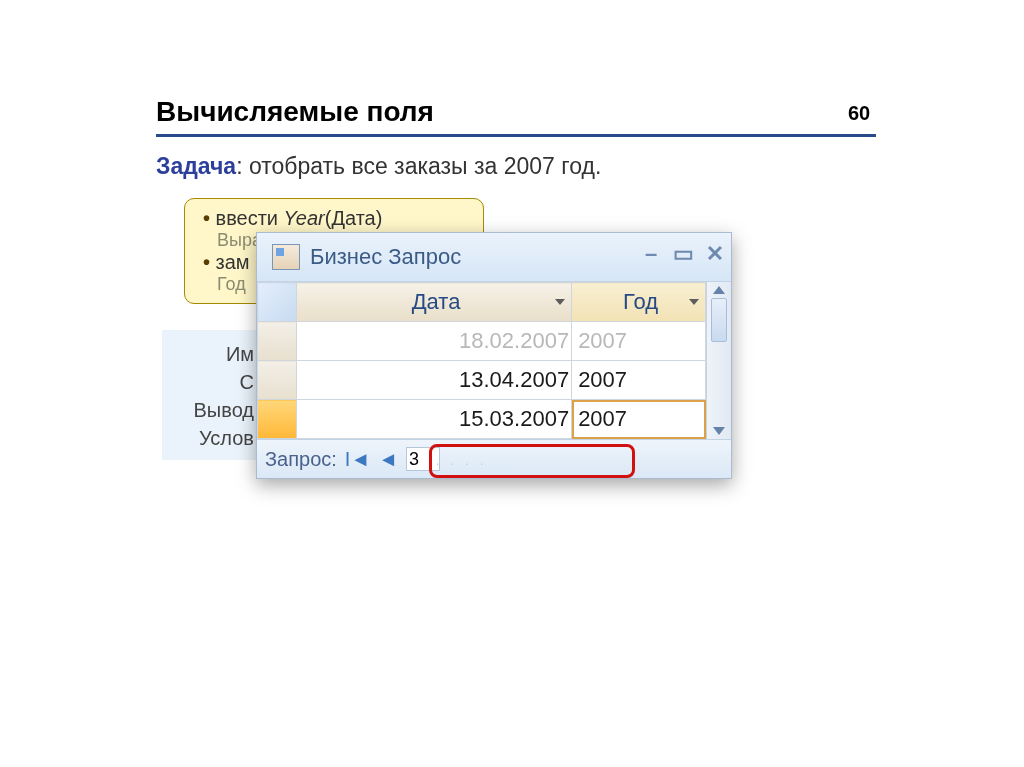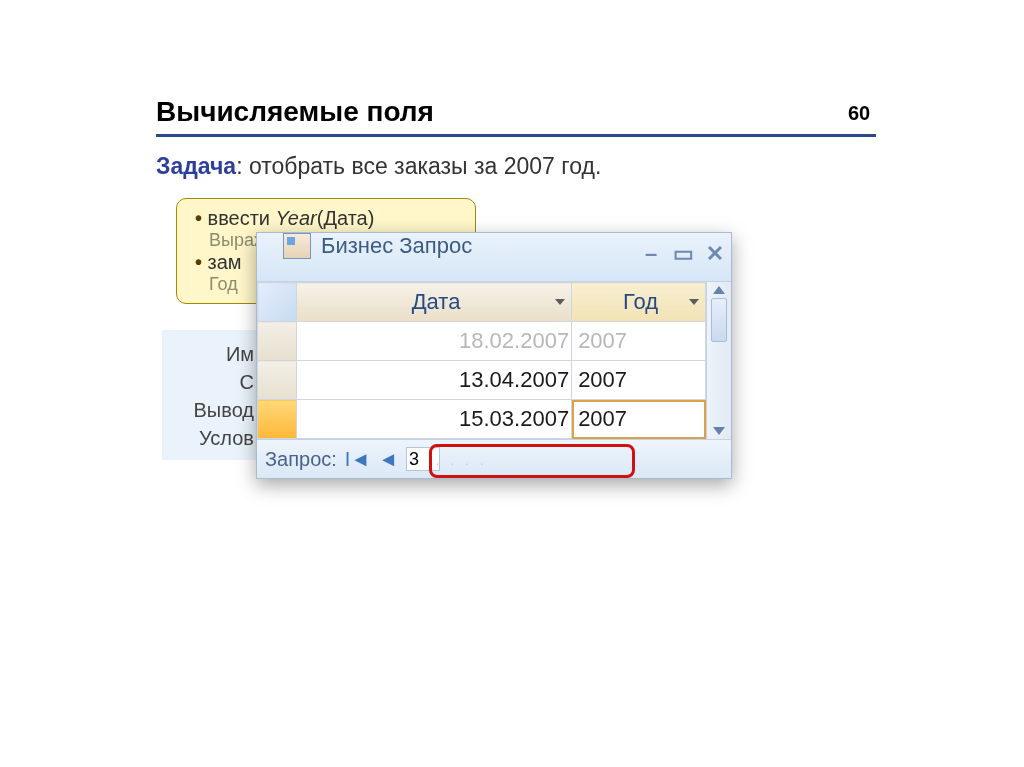--- a/index.html
+++ b/index.html
@@ -42,21 +42,21 @@
     font-size: 23px;
     color: #333;
     margin-top: 16px;
   }
   .task-label {
     color: #2c3f9b;
     font-weight: bold;
   }
   .callout {
     position: absolute;
-    left: 176px;
+    left: 184px;
     top: 198px;
     width: 300px;
     background: #fff7c9;
     border: 1px solid #a38a00;
     border-radius: 10px;
     padding: 8px 12px 8px 18px;
     box-sizing: border-box;
     font-size: 20px;
     color: #333;
   }
@@ -94,21 +94,22 @@
     top: 232px;
     width: 474px;
     background: #ffffff;
     border: 1px solid #aabbd0;
     box-shadow: 0 6px 18px rgba(0,0,0,0.35);
   }
   .win-titlebar {
     height: 48px;
     background: linear-gradient(#eaf2fb, #d6e6f6);
     display: flex;
-    padding: 0 26px;
+    align-items: center;
+    padding: 0 15px;
     border-bottom: 1px solid #c2d3e6;
     position: relative;
   }
   .win-icon {
     width: 26px; height: 24px;
     background: linear-gradient(#f5eadc,#e5d3b5);
     border: 1px solid #7a95b8;
     position: relative;
     margin-right: 10px;
   }

